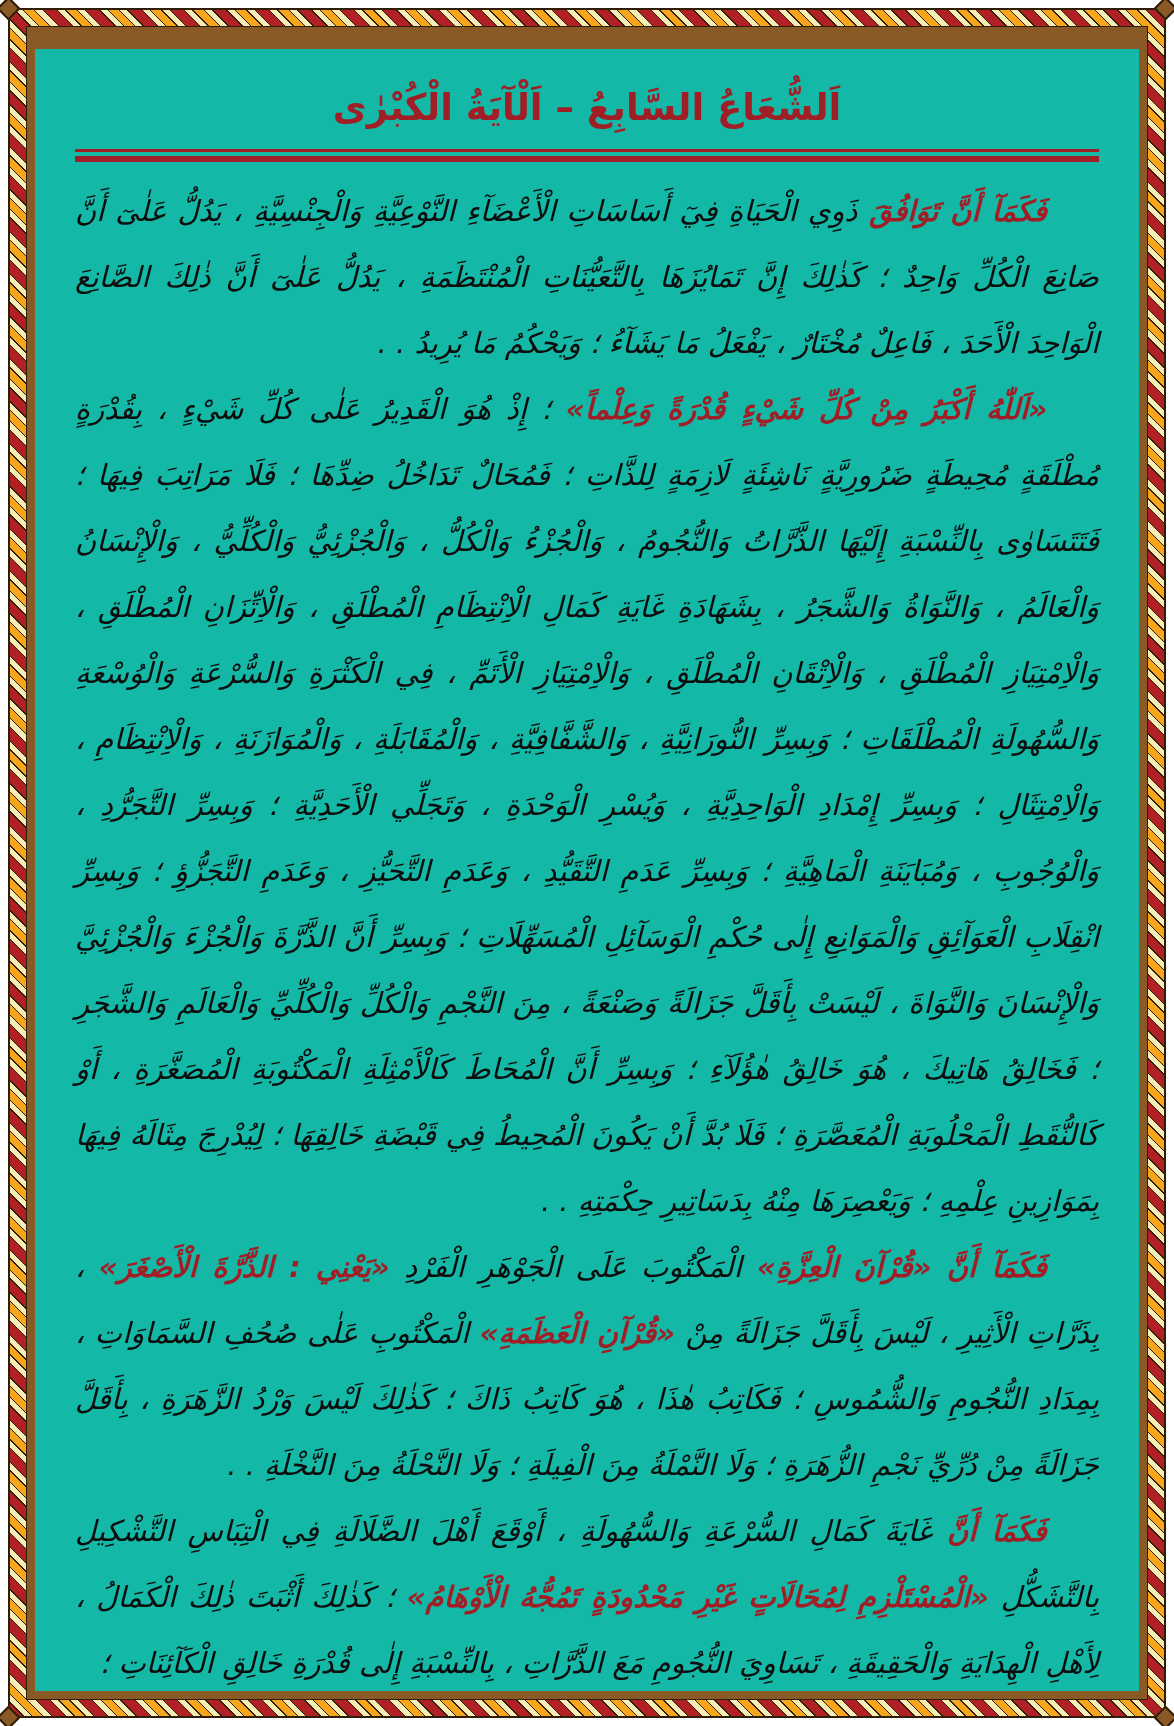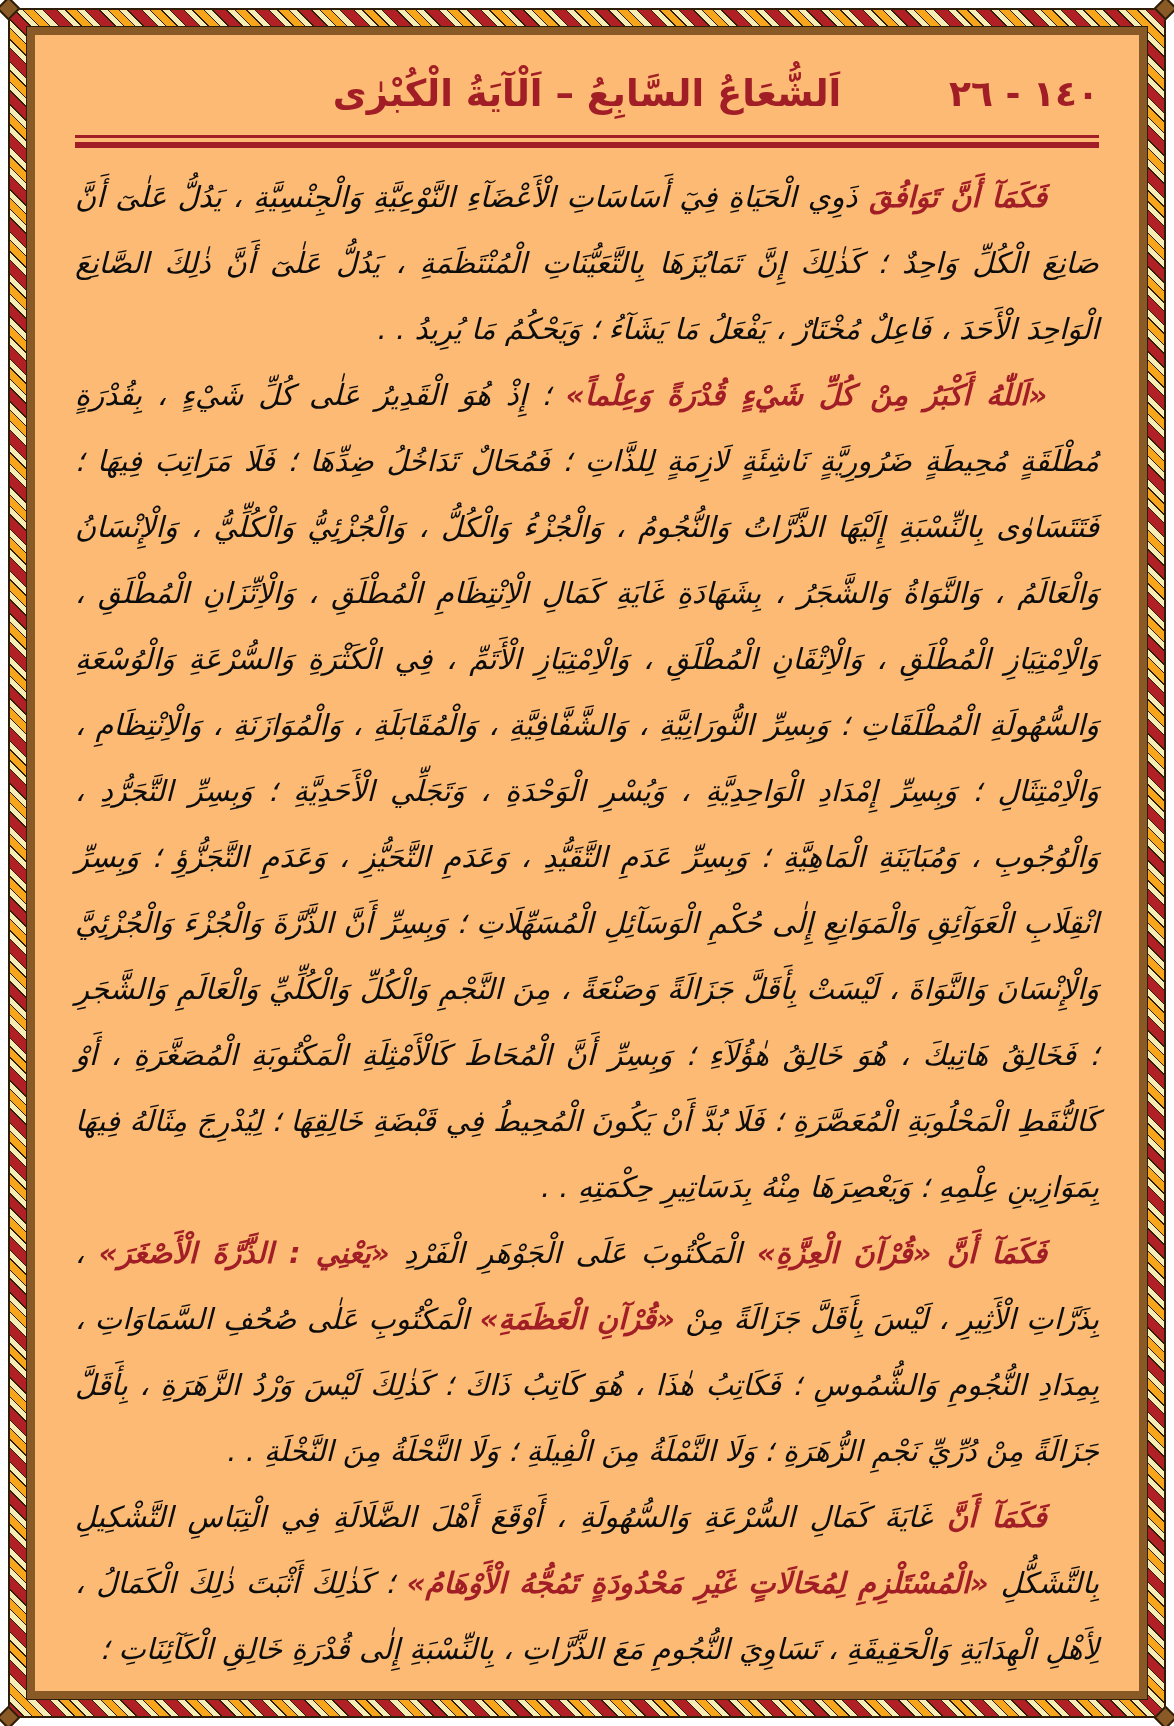--- a/index.html
+++ b/index.html
@@ -46,24 +46,25 @@
     background:var(--brown);border:2px solid var(--edge);
     transform:rotate(45deg);
   }
   .corner.tl{left:0;top:0}
   .corner.tr{right:0;top:0}
   .corner.bl{left:0;bottom:0}
   .corner.br{right:0;bottom:0}
   
   .content{
     position:absolute;inset:35px;
-    background:#fdba74;
+    background:#14b8a6;
     padding:30px 40px 0 40px;
     box-sizing:border-box;
     direction:rtl;
+    margin-top:14px;
   }
   .header{
     position:relative;
     height:58px;
   }
   .title{
     text-align:center;
     font-size:37px;
     font-weight:bold;
     color:var(--maroon);
@@ -109,21 +110,20 @@
   <div class="b-pattern"></div>
   <div class="b-brown"></div>
   <div class="corner tl"></div>
   <div class="corner tr"></div>
   <div class="corner bl"></div>
   <div class="corner br"></div>
 
   <div class="content">
     <div class="header">
       <div class="title">اَلشُّعَاعُ السَّابِعُ – اَلْآيَةُ الْكُبْرٰى</div>
-      <div class="pageno">١٤٠ - ٢٦</div>
     </div>
     <div class="rule"></div>
     <div class="body">
       <p><span class="red">فَكَمَآ أَنَّ تَوَافُقَ </span><span>ذَوِي الْحَيَاةِ فِيٓ أَسَاسَاتِ الْأَعْضَآءِ النَّوْعِيَّةِ وَالْجِنْسِيَّةِ ، يَدُلُّ عَلٰىٓ أَنَّ صَانِعَ الْكُلِّ وَاحِدٌ ؛ كَذٰلِكَ إِنَّ تَمَايُزَهَا بِالتَّعَيُّنَاتِ الْمُنْتَظَمَةِ ، يَدُلُّ عَلٰىٓ أَنَّ ذٰلِكَ الصَّانِعَ الْوَاحِدَ الْأَحَدَ ، فَاعِلٌ مُخْتَارٌ ، يَفْعَلُ مَا يَشَآءُ ؛ وَيَحْكُمُ مَا يُرِيدُ . .</span></p>
       <p><span class="red">«اَللّٰهُ أَكْبَرُ مِنْ كُلِّ شَيْءٍ قُدْرَةً وَعِلْماً»</span><span> ؛ إِذْ هُوَ الْقَدِيرُ عَلٰى كُلِّ شَيْءٍ ، بِقُدْرَةٍ مُطْلَقَةٍ مُحِيطَةٍ ضَرُورِيَّةٍ نَاشِئَةٍ لَازِمَةٍ لِلذَّاتِ ؛ فَمُحَالٌ تَدَاخُلُ ضِدِّهَا ؛ فَلَا مَرَاتِبَ فِيهَا ؛ فَتَتَسَاوٰى بِالنِّسْبَةِ إِلَيْهَا الذَّرَّاتُ وَالنُّجُومُ ، وَالْجُزْءُ وَالْكُلُّ ، وَالْجُزْئِيُّ وَالْكُلِّيُّ ، وَالْإِنْسَانُ وَالْعَالَمُ ، وَالنَّوَاةُ وَالشَّجَرُ ، بِشَهَادَةِ غَايَةِ كَمَالِ الْاِنْتِظَامِ الْمُطْلَقِ ، وَالْاِتِّزَانِ الْمُطْلَقِ ، وَالْاِمْتِيَازِ الْمُطْلَقِ ، وَالْاِتْقَانِ الْمُطْلَقِ ، وَالْاِمْتِيَازِ الْأَتَمِّ ، فِي الْكَثْرَةِ وَالسُّرْعَةِ وَالْوُسْعَةِ وَالسُّهُولَةِ الْمُطْلَقَاتِ ؛ وَبِسِرِّ النُّورَانِيَّةِ ، وَالشَّفَّافِيَّةِ ، وَالْمُقَابَلَةِ ، وَالْمُوَازَنَةِ ، وَالْاِنْتِظَامِ ، وَالْاِمْتِثَالِ ؛ وَبِسِرِّ إِمْدَادِ الْوَاحِدِيَّةِ ، وَيُسْرِ الْوَحْدَةِ ، وَتَجَلِّي الْأَحَدِيَّةِ ؛ وَبِسِرِّ التَّجَرُّدِ ، وَالْوُجُوبِ ، وَمُبَايَنَةِ الْمَاهِيَّةِ ؛ وَبِسِرِّ عَدَمِ التَّقَيُّدِ ، وَعَدَمِ التَّحَيُّزِ ، وَعَدَمِ التَّجَزُّؤِ ؛ وَبِسِرِّ انْقِلَابِ الْعَوَآئِقِ وَالْمَوَانِعِ إِلٰى حُكْمِ الْوَسَآئِلِ الْمُسَهِّلَاتِ ؛ وَبِسِرِّ أَنَّ الذَّرَّةَ وَالْجُزْءَ وَالْجُزْئِيَّ وَالْإِنْسَانَ وَالنَّوَاةَ ، لَيْسَتْ بِأَقَلَّ جَزَالَةً وَصَنْعَةً ، مِنَ النَّجْمِ وَالْكُلِّ وَالْكُلِّيِّ وَالْعَالَمِ وَالشَّجَرِ ؛ فَخَالِقُ هَاتِيكَ ، هُوَ خَالِقُ هٰؤُلَآءِ ؛ وَبِسِرِّ أَنَّ الْمُحَاطَ كَالْأَمْثِلَةِ الْمَكْتُوبَةِ الْمُصَغَّرَةِ ، أَوْ كَالنُّقَطِ الْمَحْلُوبَةِ الْمُعَصَّرَةِ ؛ فَلَا بُدَّ أَنْ يَكُونَ الْمُحِيطُ فِي قَبْضَةِ خَالِقِهَا ؛ لِيُدْرِجَ مِثَالَهُ فِيهَا بِمَوَازِينِ عِلْمِهِ ؛ وَيَعْصِرَهَا مِنْهُ بِدَسَاتِيرِ حِكْمَتِهِ . .</span></p>
       <p><span class="red">فَكَمَآ أَنَّ «قُرْآنَ الْعِزَّةِ» </span><span>الْمَكْتُوبَ عَلَى الْجَوْهَرِ الْفَرْدِ </span><span class="red">«يَعْنِي : الذَّرَّةَ الْأَصْغَرَ»</span><span> ، بِذَرَّاتِ الْأَثِيرِ ، لَيْسَ بِأَقَلَّ جَزَالَةً مِنْ </span><span class="red">«قُرْآنِ الْعَظَمَةِ»</span><span> الْمَكْتُوبِ عَلٰى صُحُفِ السَّمَاوَاتِ ، بِمِدَادِ النُّجُومِ وَالشُّمُوسِ ؛ فَكَاتِبُ هٰذَا ، هُوَ كَاتِبُ ذَاكَ ؛ كَذٰلِكَ لَيْسَ وَرْدُ الزَّهَرَةِ ، بِأَقَلَّ جَزَالَةً مِنْ دُرِّيِّ نَجْمِ الزُّهَرَةِ ؛ وَلَا النَّمْلَةُ مِنَ الْفِيلَةِ ؛ وَلَا النَّحْلَةُ مِنَ النَّخْلَةِ . .</span></p>
       <p><span class="red">فَكَمَآ أَنَّ </span><span>غَايَةَ كَمَالِ السُّرْعَةِ وَالسُّهُولَةِ ، أَوْقَعَ أَهْلَ الضَّلَالَةِ فِي الْتِبَاسِ التَّشْكِيلِ بِالتَّشَكُّلِ </span><span class="red">«الْمُسْتَلْزِمِ لِمُحَالَاتٍ غَيْرِ مَحْدُودَةٍ تَمُجُّهُ الْأَوْهَامُ»</span><span> ؛ كَذٰلِكَ أَثْبَتَ ذٰلِكَ الْكَمَالُ ، لِأَهْلِ الْهِدَايَةِ وَالْحَقِيقَةِ ، تَسَاوِيَ النُّجُومِ مَعَ الذَّرَّاتِ ، بِالنِّسْبَةِ إِلٰى قُدْرَةِ خَالِقِ الْكَآئِنَاتِ ؛ </span></p>
     </div>
   </div>
 </div>

